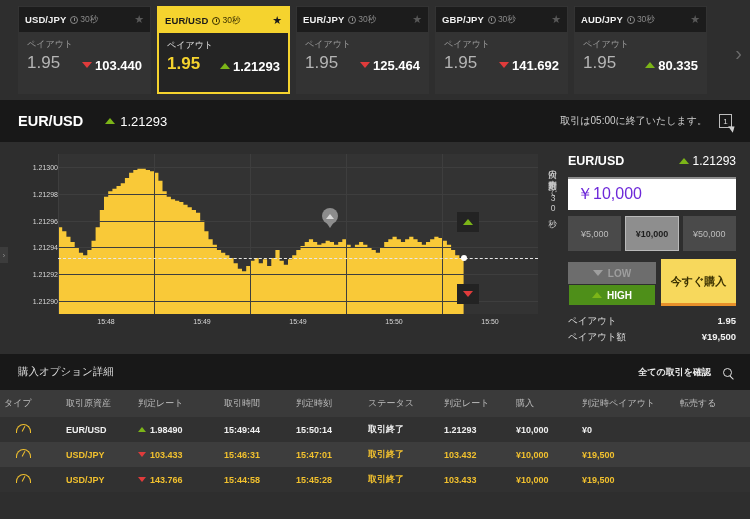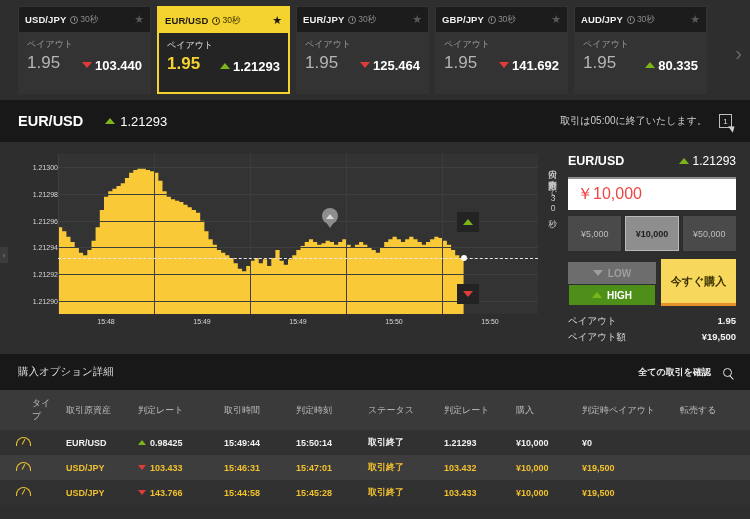--- a/index.html
+++ b/index.html
@@ -153,21 +153,21 @@
 
   
   .trade-panel { width: 190px; padding: 12px 14px 0 8px; }
   .tp-head { display: flex; align-items: center; margin-bottom: 9px; }
   .tp-pair { font-size: 12.5px; font-weight: bold; color: #fff; }
   .tp-price-wrap { margin-left: auto; display: flex; align-items: center; gap: 4px; }
   .tp-price { font-size: 12px; color: #fff; }
   .amount-input {
     width: 100%; height: 33px; background: #ffffff;
     border: none; border-top: 2px solid #8e8e8e;
-    color: #ef4444; font-size: 16px; font-family: inherit;
+    color: #6d28d9; font-size: 16px; font-family: inherit;
     padding: 12px 9px; outline: none;
   }
   .chips { display: flex; gap: 4px; margin-top: 6px; }
   .chip {
     flex: 1; height: 35px; background: #4a4a4a; color: #bdbdbd;
     font-size: 9px; display: flex; align-items: center; justify-content: center;
     border: 1px solid #4a4a4a; cursor: pointer;
   }
   .chip.sel { background: #8e8e8e; color: #1d1d1d; font-weight: bold; border-color: #b9b9b9; }
   .action-row { display: flex; gap: 5px; margin-top: 8px; }
@@ -222,21 +222,21 @@
     width: 15px; height: 9px;
     border: 1.5px solid #f2c12e; border-bottom: none;
     border-radius: 9px 9px 0 0; position: relative; display: inline-block;
   }
   .gauge-ic::after {
     content: ''; position: absolute; left: 6px; top: 1px;
     width: 1.4px; height: 6px; background: #f2c12e; transform: rotate(28deg);
   }
   .cell-flex { display: flex; align-items: center; gap: 4px; }
   .tbl td.c-first { padding-left: 16px; }
-  .tbl th.c-first { padding-left: 32px; }
+  .tbl th.c-first { padding-left: 4px; }
   .mini-arr-up { border-left: 4px solid transparent; border-right: 4px solid transparent; border-bottom: 5px solid #7cb518; width:0;height:0; }
   .mini-arr-dn { border-left: 4px solid transparent; border-right: 4px solid transparent; border-top: 5px solid #e03b3b; width:0;height:0; }
 </style>
 </head>
 <body>
 
 <div class="app">
 
   <div class="asset-bar" id="assetBar">
     <div class="asset-card">
@@ -483,21 +483,21 @@
           <th>転売する</th>
         </tr>
       </thead>
     <tbody id="tbody">
         <tr class="r-odd">
           <td class="c-first"><span class="gauge-ic"></span></td>
           <td>EUR/USD</td>
           <td>
             <span class="cell-flex">
               <span class="mini-arr-up"></span>
-              <span>0.98425</span>
+              <span>1.98490</span>
             </span>
           </td>
           <td>15:49:44</td>
           <td>15:50:14</td>
           <td>取引終了</td>
           <td>1.21293</td>
           <td>¥10,000</td>
           <td>¥0</td>
           <td></td>
         </tr>

